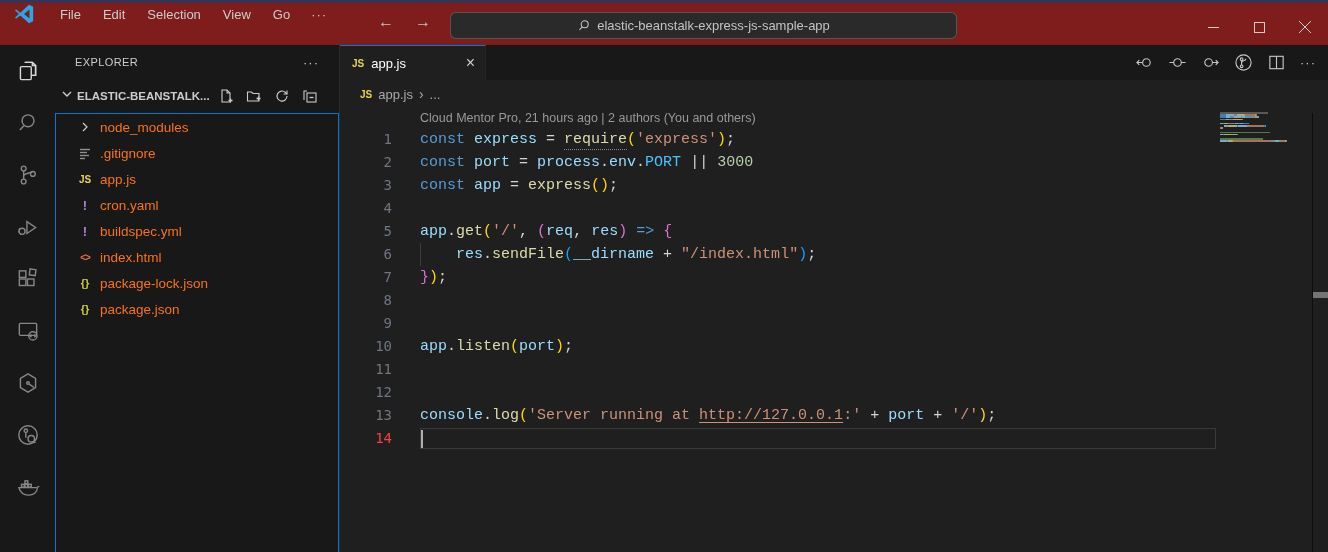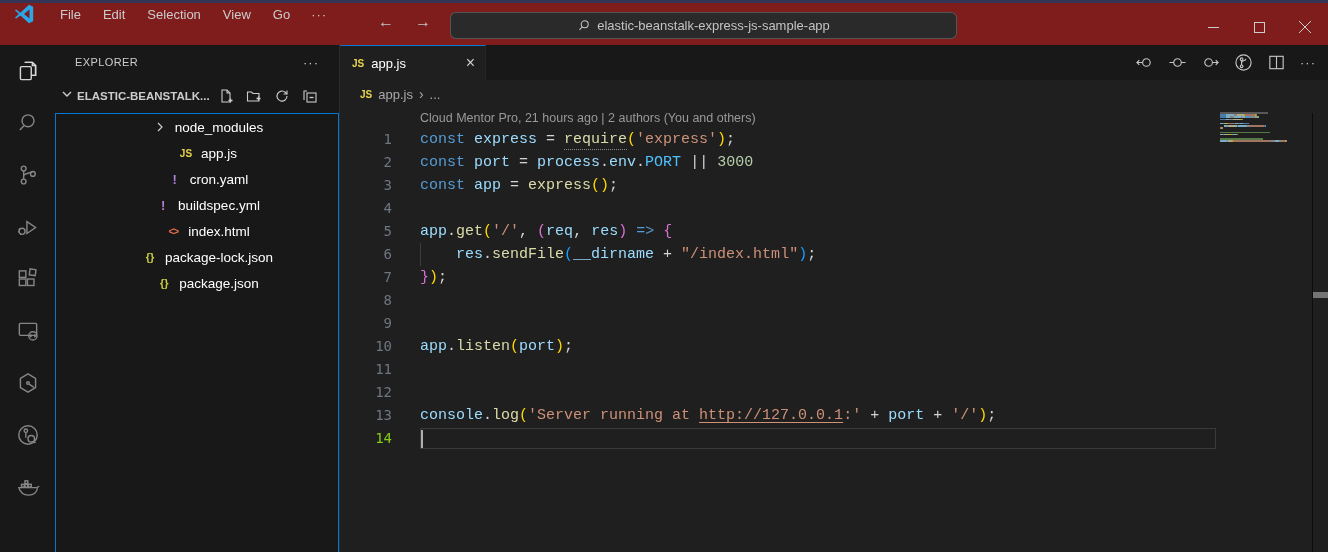--- a/index.html
+++ b/index.html
@@ -28,21 +28,21 @@
   .sidebar{position:absolute;left:55px;top:45px;width:285px;bottom:0;background:#181818;border-right:1px solid #2b2b2b;box-sizing:border-box;display:flex;flex-direction:column;}
   .sb-header{height:34px;display:flex;align-items:center;padding:0 20px;flex:none;}
   .sb-title{font-size:11px;color:#cccccc;letter-spacing:.4px;flex:1;}
   .sb-more{color:#cccccc;font-size:13px;letter-spacing:1px;}
   .sb-section{height:34px;display:flex;align-items:center;padding:0 10px 0 4px;flex:none;gap:2px;}
   .sec-chevron svg{width:16px;height:16px;stroke:#cccccc;fill:none;stroke-width:1.4;}
   .sec-title{font-size:11.5px;font-weight:bold;color:#cccccc;white-space:nowrap;margin-right:6px;}
   .sec-actions{display:flex;gap:12px;align-items:center;}
   .sec-actions svg{width:16px;height:16px;stroke:#cccccc;fill:none;stroke-width:1.1;}
   .tree{flex:1;border:1px solid var(--accent,#0078d4);border-bottom:none;margin-bottom:0;overflow:hidden;}
-  .tree-item{height:26px;display:flex;align-items:center;padding-left:20px;gap:6px;font-size:13.5px;color:#ffffff;justify-content:center;}
+  .tree-item{height:26px;display:flex;align-items:center;padding-left:20px;gap:6px;font-size:13.5px;color:#f97316;}
   .ficon{width:18px;height:16px;display:flex;align-items:center;justify-content:center;flex:none;}
   .svgi{width:16px;height:16px;}
   .fic{font-family:"Liberation Sans",sans-serif;font-weight:bold;font-size:10px;}
   .ic-js{color:var(--ic-js,#e8d44d);}   .ic-js::before{content:"JS";}
   .ic-yaml{color:var(--ic-yaml,#b180d7);font-size:13px;} .ic-yaml::before{content:"!";}
   .ic-html{color:var(--ic-html,#e06c4f);font-size:10px;letter-spacing:-1px;} .ic-html::before{content:"<>";}
   .ic-json{color:var(--ic-json,#cbcb41);font-size:11px;} .ic-json::before{content:"{}";}
   
   .editor{position:absolute;left:340px;top:45px;right:0;bottom:0;background:#1f1f1f;}
   .tabstrip{height:35px;background:#181818;display:flex;align-items:center;position:relative;}
@@ -54,21 +54,21 @@
   .editor-actions svg{width:19px;height:19px;stroke:#c5c5c5;fill:none;stroke-width:1.2;}
   .ea-more{color:#c5c5c5;font-size:13px;letter-spacing:1px;}
   .breadcrumb{height:28px;display:flex;align-items:center;padding-left:20px;gap:6px;font-size:13px;color:#a9a9a9;}
   .bc-sep::before{content:"›";color:#a9a9a9;font-size:14px;}
   
   .code-area{position:relative;}
   .codelens{height:20px;line-height:20px;padding-left:80px;font-size:12.5px;color:#999999;font-family:"Liberation Sans",sans-serif;}
   .code-line{position:relative;height:23px;display:flex;}
   .gutter{flex:none;width:80px;box-sizing:border-box;padding-right:28px;text-align:right;line-height:23px;
           font-family:"DejaVu Sans Mono",monospace;font-size:14px;color:#6e7681;}
-  .code-line.active .gutter{color:#84cc16;text-align:right;}
+  .code-line.active .gutter{color:#ef4444;text-align:right;}
   pre.ct{margin:0;font-family:Liberation Mono, monospace;font-size:15px;line-height:23px;white-space:pre;}
   .t-kw{color:var(--kw,#569cd6);}  .t-var{color:var(--var,#9cdcfe);} .t-fn{color:var(--fn,#dcdcaa);}
   .t-str{color:var(--str,#ce9178);} .t-num{color:var(--num,#b5cea8);} .t-cm{color:var(--cm,#6a9955);}
   .t-pl{color:#d4d4d4;} .t-b1{color:var(--b1,#ffd700);} .t-b2{color:var(--b2,#da70d6);} .t-b3{color:var(--b3,#179fff);}
   .t-const2{color:var(--const2,#4fc1ff);}
   .t-link{text-decoration:underline;text-underline-offset:3px;}
   .t-hint{border-bottom:1px dotted #8a8a8a;padding-bottom:1px;}
   .indent-guide{position:absolute;left:80px;top:0;bottom:0;width:1px;background:#3c3c3c;}
   .line-box{position:absolute;left:80px;right:112px;top:1px;bottom:1px;border:1px solid #3a3a3a;}
   .cursor{position:absolute;left:0;top:1px;width:2px;height:18px;background:#aeafad;}
@@ -235,20 +235,33 @@
         <div class="tree-item">
           <span class="ficon">
             <svg class="svgi" viewBox="0 0 16 16">
               <polyline points="6,4 10,8 6,12" fill="none" stroke="#cccccc" stroke-width="1.2"></polyline>
             </svg>
           </span>
           <span>node_modules</span>
         </div>
         <div class="tree-item">
           <span class="ficon">
+            <svg class="svgi" viewBox="0 0 16 16">
+              <g stroke="#8f8f8f" stroke-width="1.4">
+                <line x1="3" y1="4.5" x2="13" y2="4.5"></line>
+                <line x1="3" y1="7.5" x2="10" y2="7.5"></line>
+                <line x1="3" y1="10.5" x2="12" y2="10.5"></line>
+                <line x1="3" y1="13.5" x2="8" y2="13.5"></line>
+              </g>
+            </svg>
+          </span>
+          <span>.gitignore</span>
+        </div>
+        <div class="tree-item">
+          <span class="ficon">
             <span class="fic ic-js"></span>
           </span>
           <span>app.js</span>
         </div>
         <div class="tree-item">
           <span class="ficon">
             <span class="fic ic-yaml"></span>
           </span>
           <span>cron.yaml</span>
         </div>

